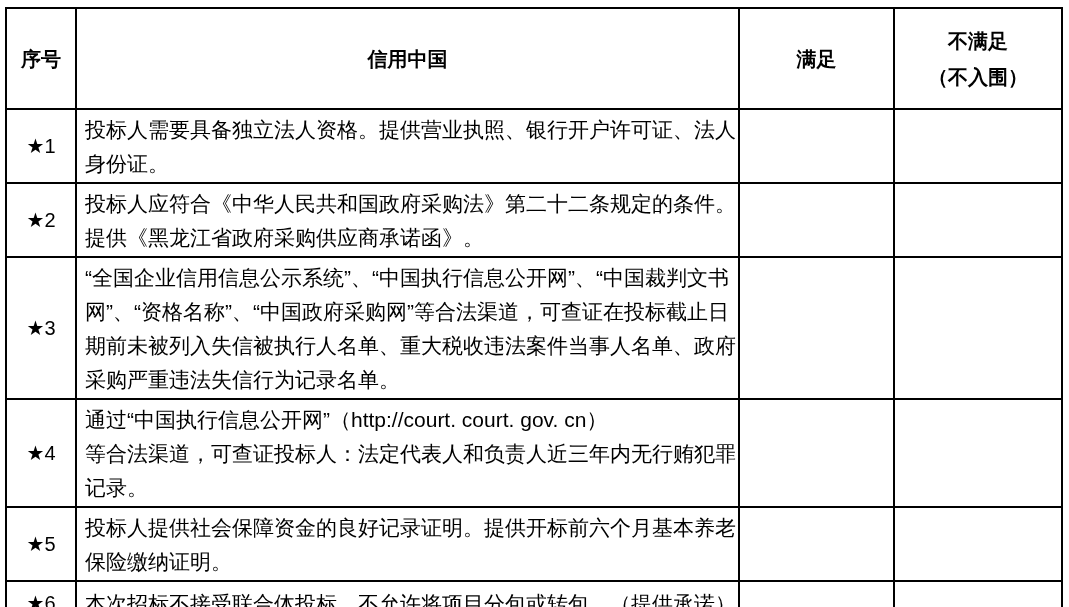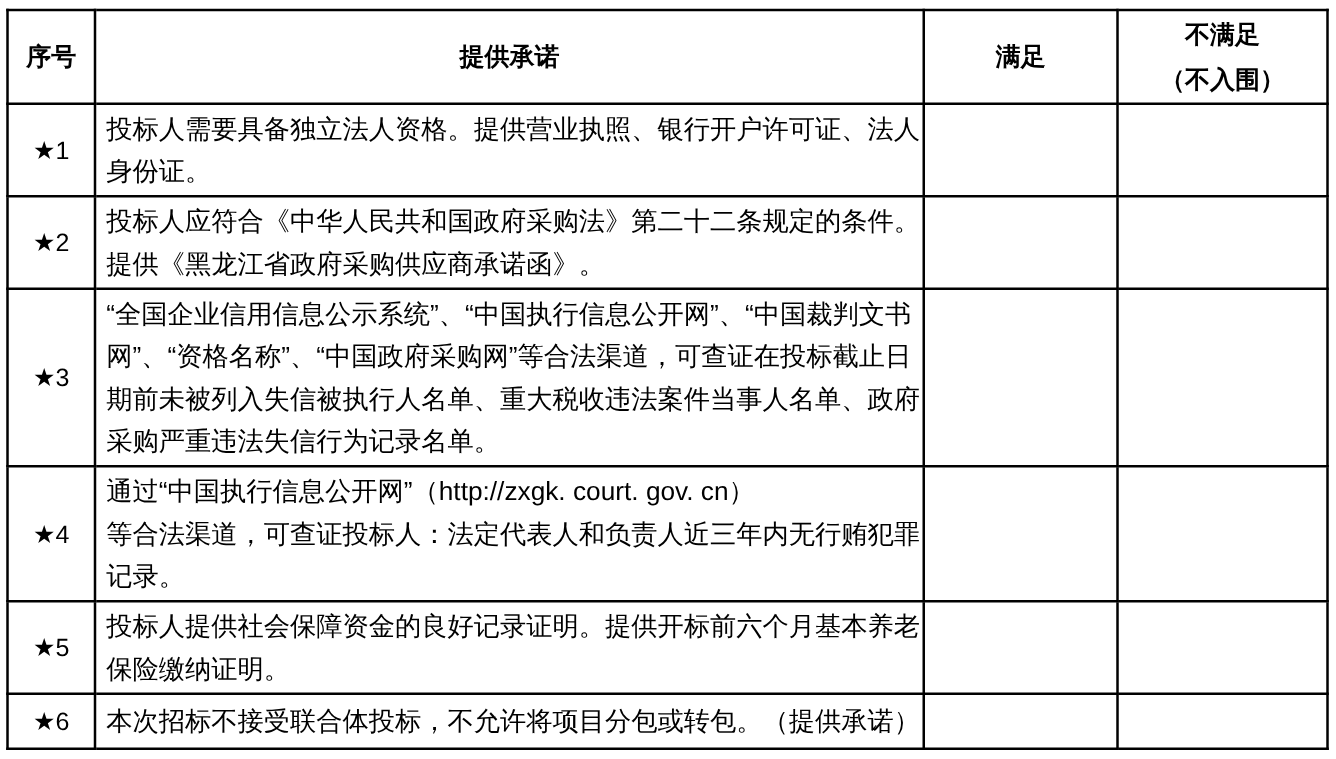--- a/index.html
+++ b/index.html
@@ -50,21 +50,21 @@
     line-height: 34px;
     vertical-align: middle;
     padding: 3px 2px 1px 8px;
     white-space: pre-wrap;
     word-break: break-all;
     font-weight: normal;
   }
   td.cell-blank {
     background: #ffffff;
   }
-  tr.row-header  { height: 75px; }
+  tr.row-header  { height: 101px; }
   tr.row-1 { height: 70px; }
   tr.row-2 { height: 70px; }
   tr.row-3 { height: 137px; }
   tr.row-4 { height: 102px; }
   tr.row-5 { height: 71px; }
   tr.row-6 { height: 44px; }
 </style>
 </head>
 <body>
 
@@ -72,21 +72,21 @@
   <table class="qual-table">
     <colgroup>
       <col style="width:70px">
       <col style="width:663px">
       <col style="width:155px">
       <col style="width:168px">
     </colgroup>
     <tbody>
       <tr class="row-header">
         <th>序号</th>
-        <th>提供承诺</th>
+        <th>信用中国</th>
         <th>满足</th>
         <th>
           <div>不满足</div>
           <div>（不入围）</div>
         </th>
       </tr>
 
       <tr class="row-1">
         <td class="cell-no">★1</td>
         <td class="cell-name">投标人需要具备独立法人资格。提供营业执照、银行开户许可证、法人身份证。</td>
@@ -103,21 +103,21 @@
 
       <tr class="row-3">
         <td class="cell-no">★3</td>
         <td class="cell-name">“全国企业信用信息公示系统”、“中国执行信息公开网”、“中国裁判文书网”、“资格名称”、“中国政府采购网”等合法渠道，可查证在投标截止日期前未被列入失信被执行人名单、重大税收违法案件当事人名单、政府采购严重违法失信行为记录名单。</td>
         <td class="cell-blank"></td>
         <td class="cell-blank"></td>
       </tr>
 
       <tr class="row-4">
         <td class="cell-no">★4</td>
-        <td class="cell-name">通过“中国执行信息公开网”（http://zxgk. court. gov. cn）
+        <td class="cell-name">通过“中国执行信息公开网”（http://court. court. gov. cn）
 等合法渠道，可查证投标人：法定代表人和负责人近三年内无行贿犯罪记录。</td>
         <td class="cell-blank"></td>
         <td class="cell-blank"></td>
       </tr>
 
       <tr class="row-5">
         <td class="cell-no">★5</td>
         <td class="cell-name">投标人提供社会保障资金的良好记录证明。提供开标前六个月基本养老保险缴纳证明。</td>
         <td class="cell-blank"></td>
         <td class="cell-blank"></td>

